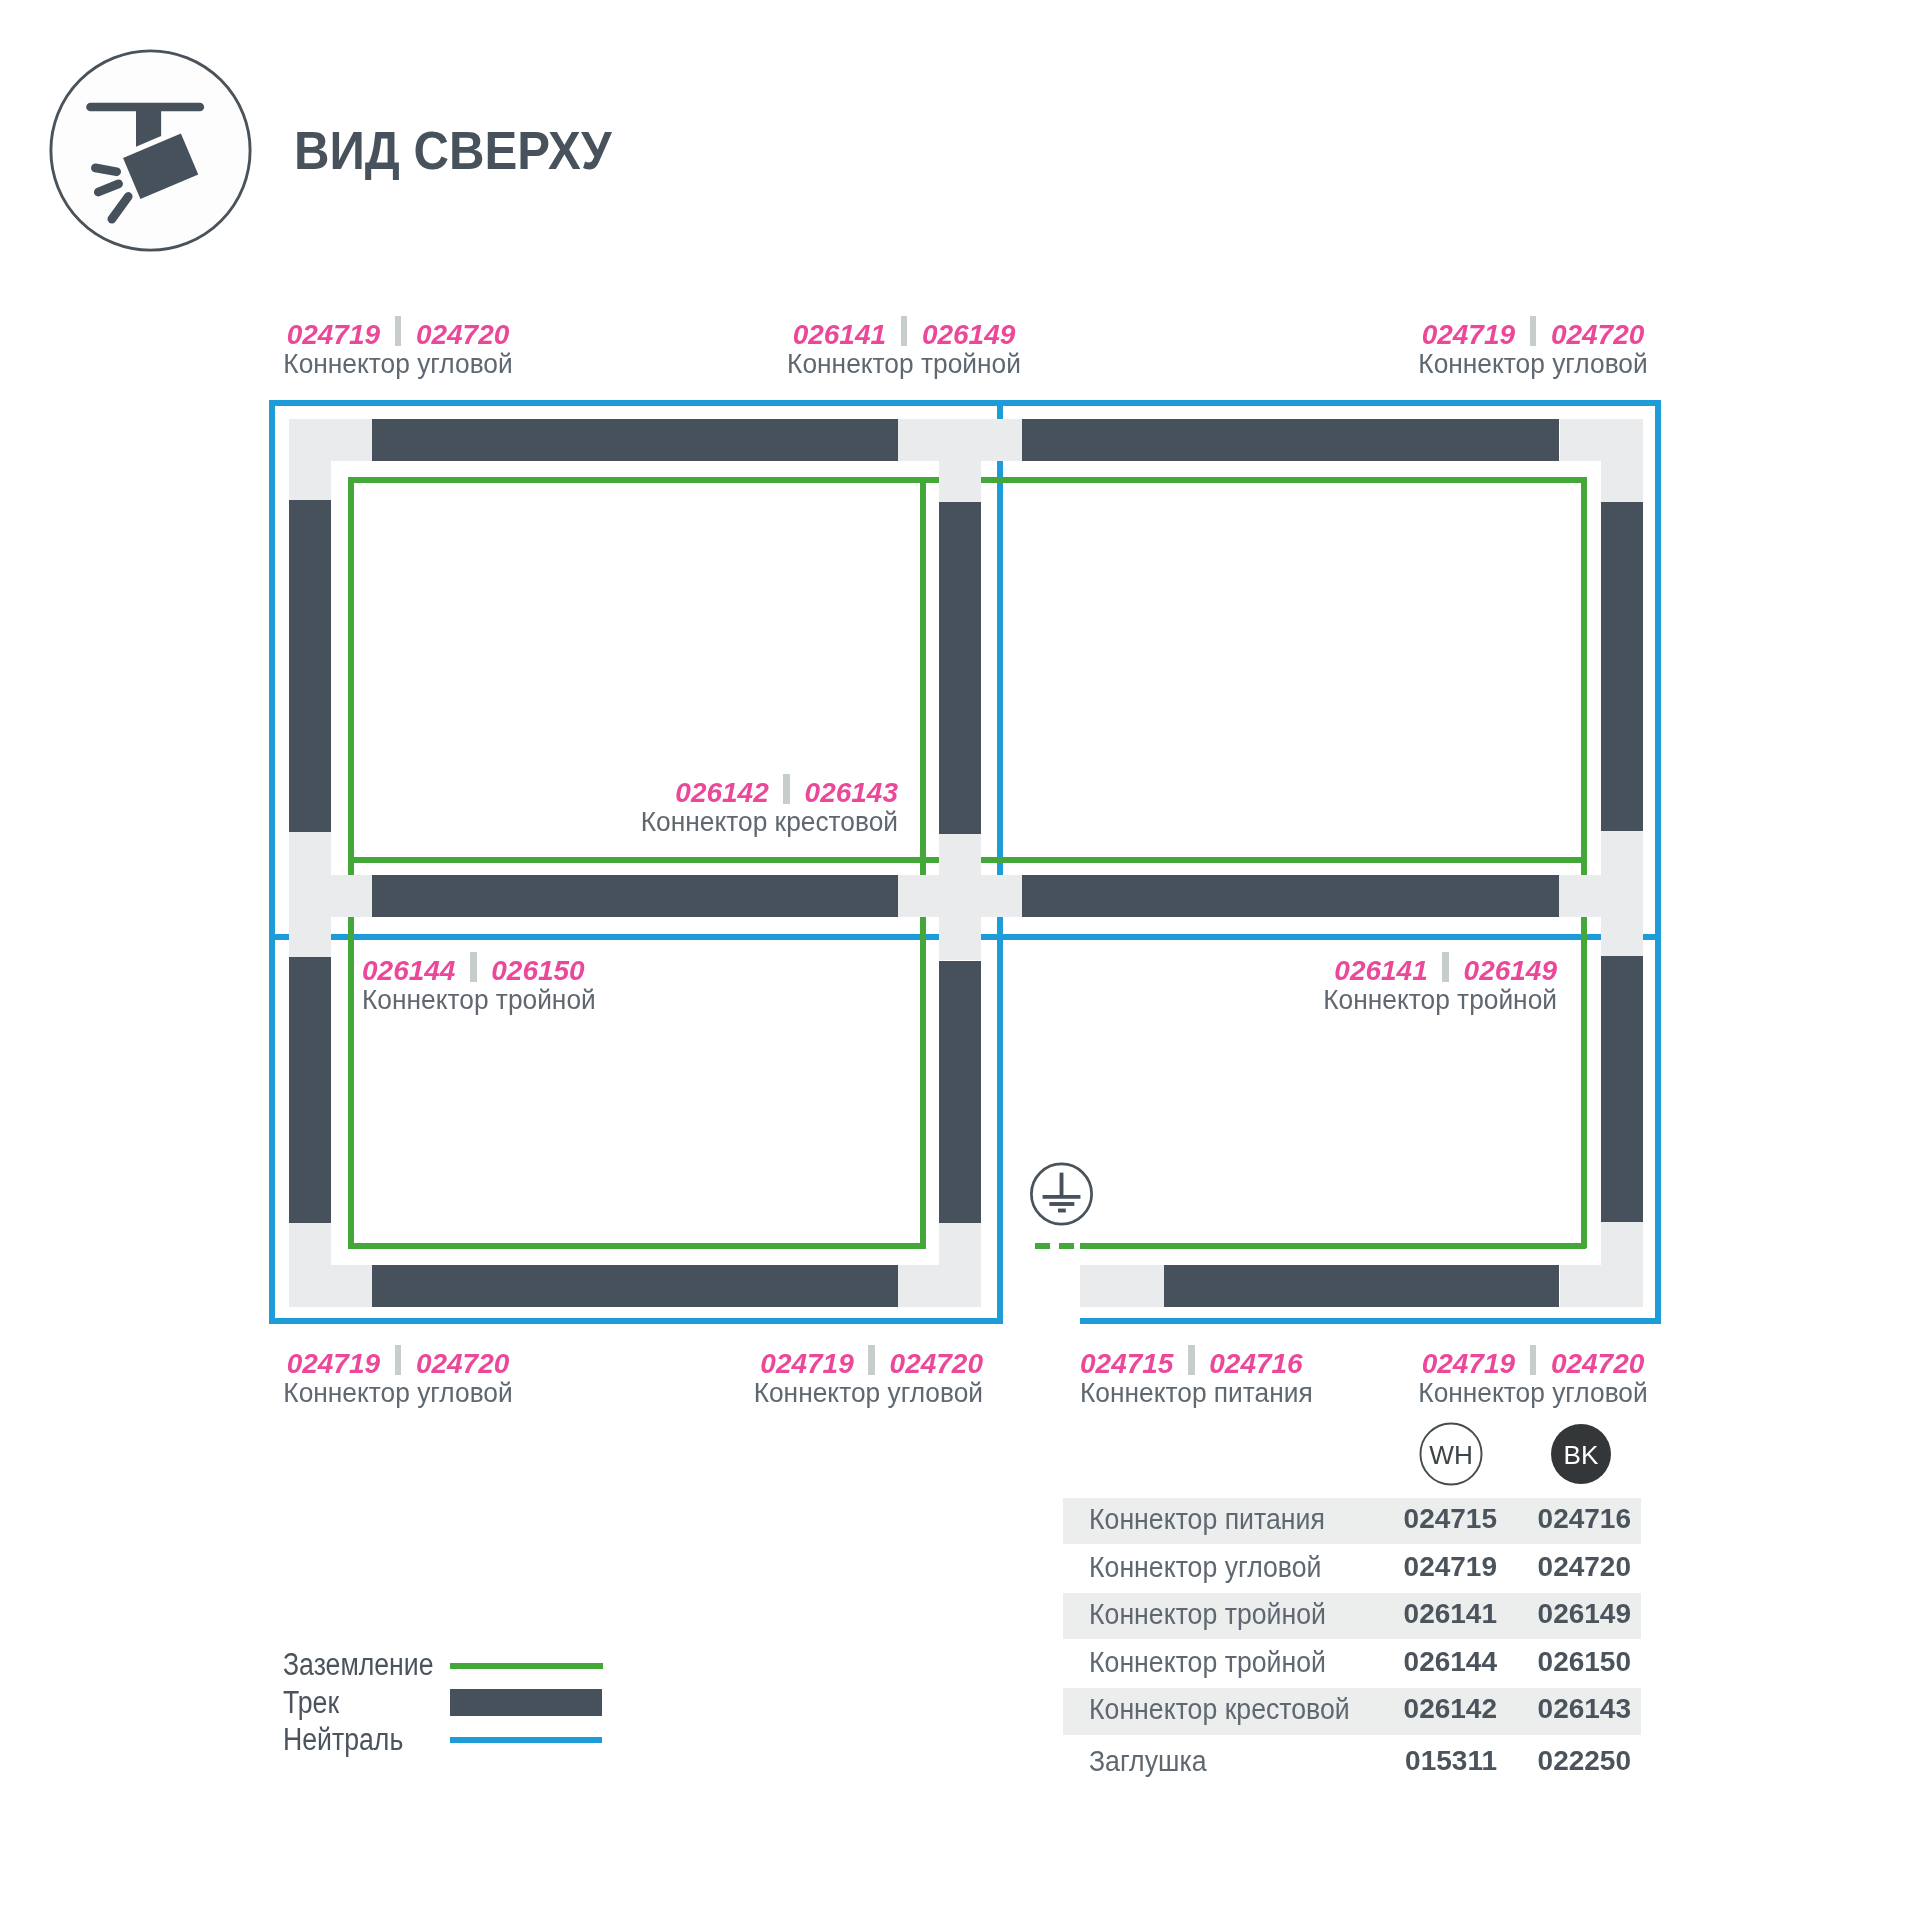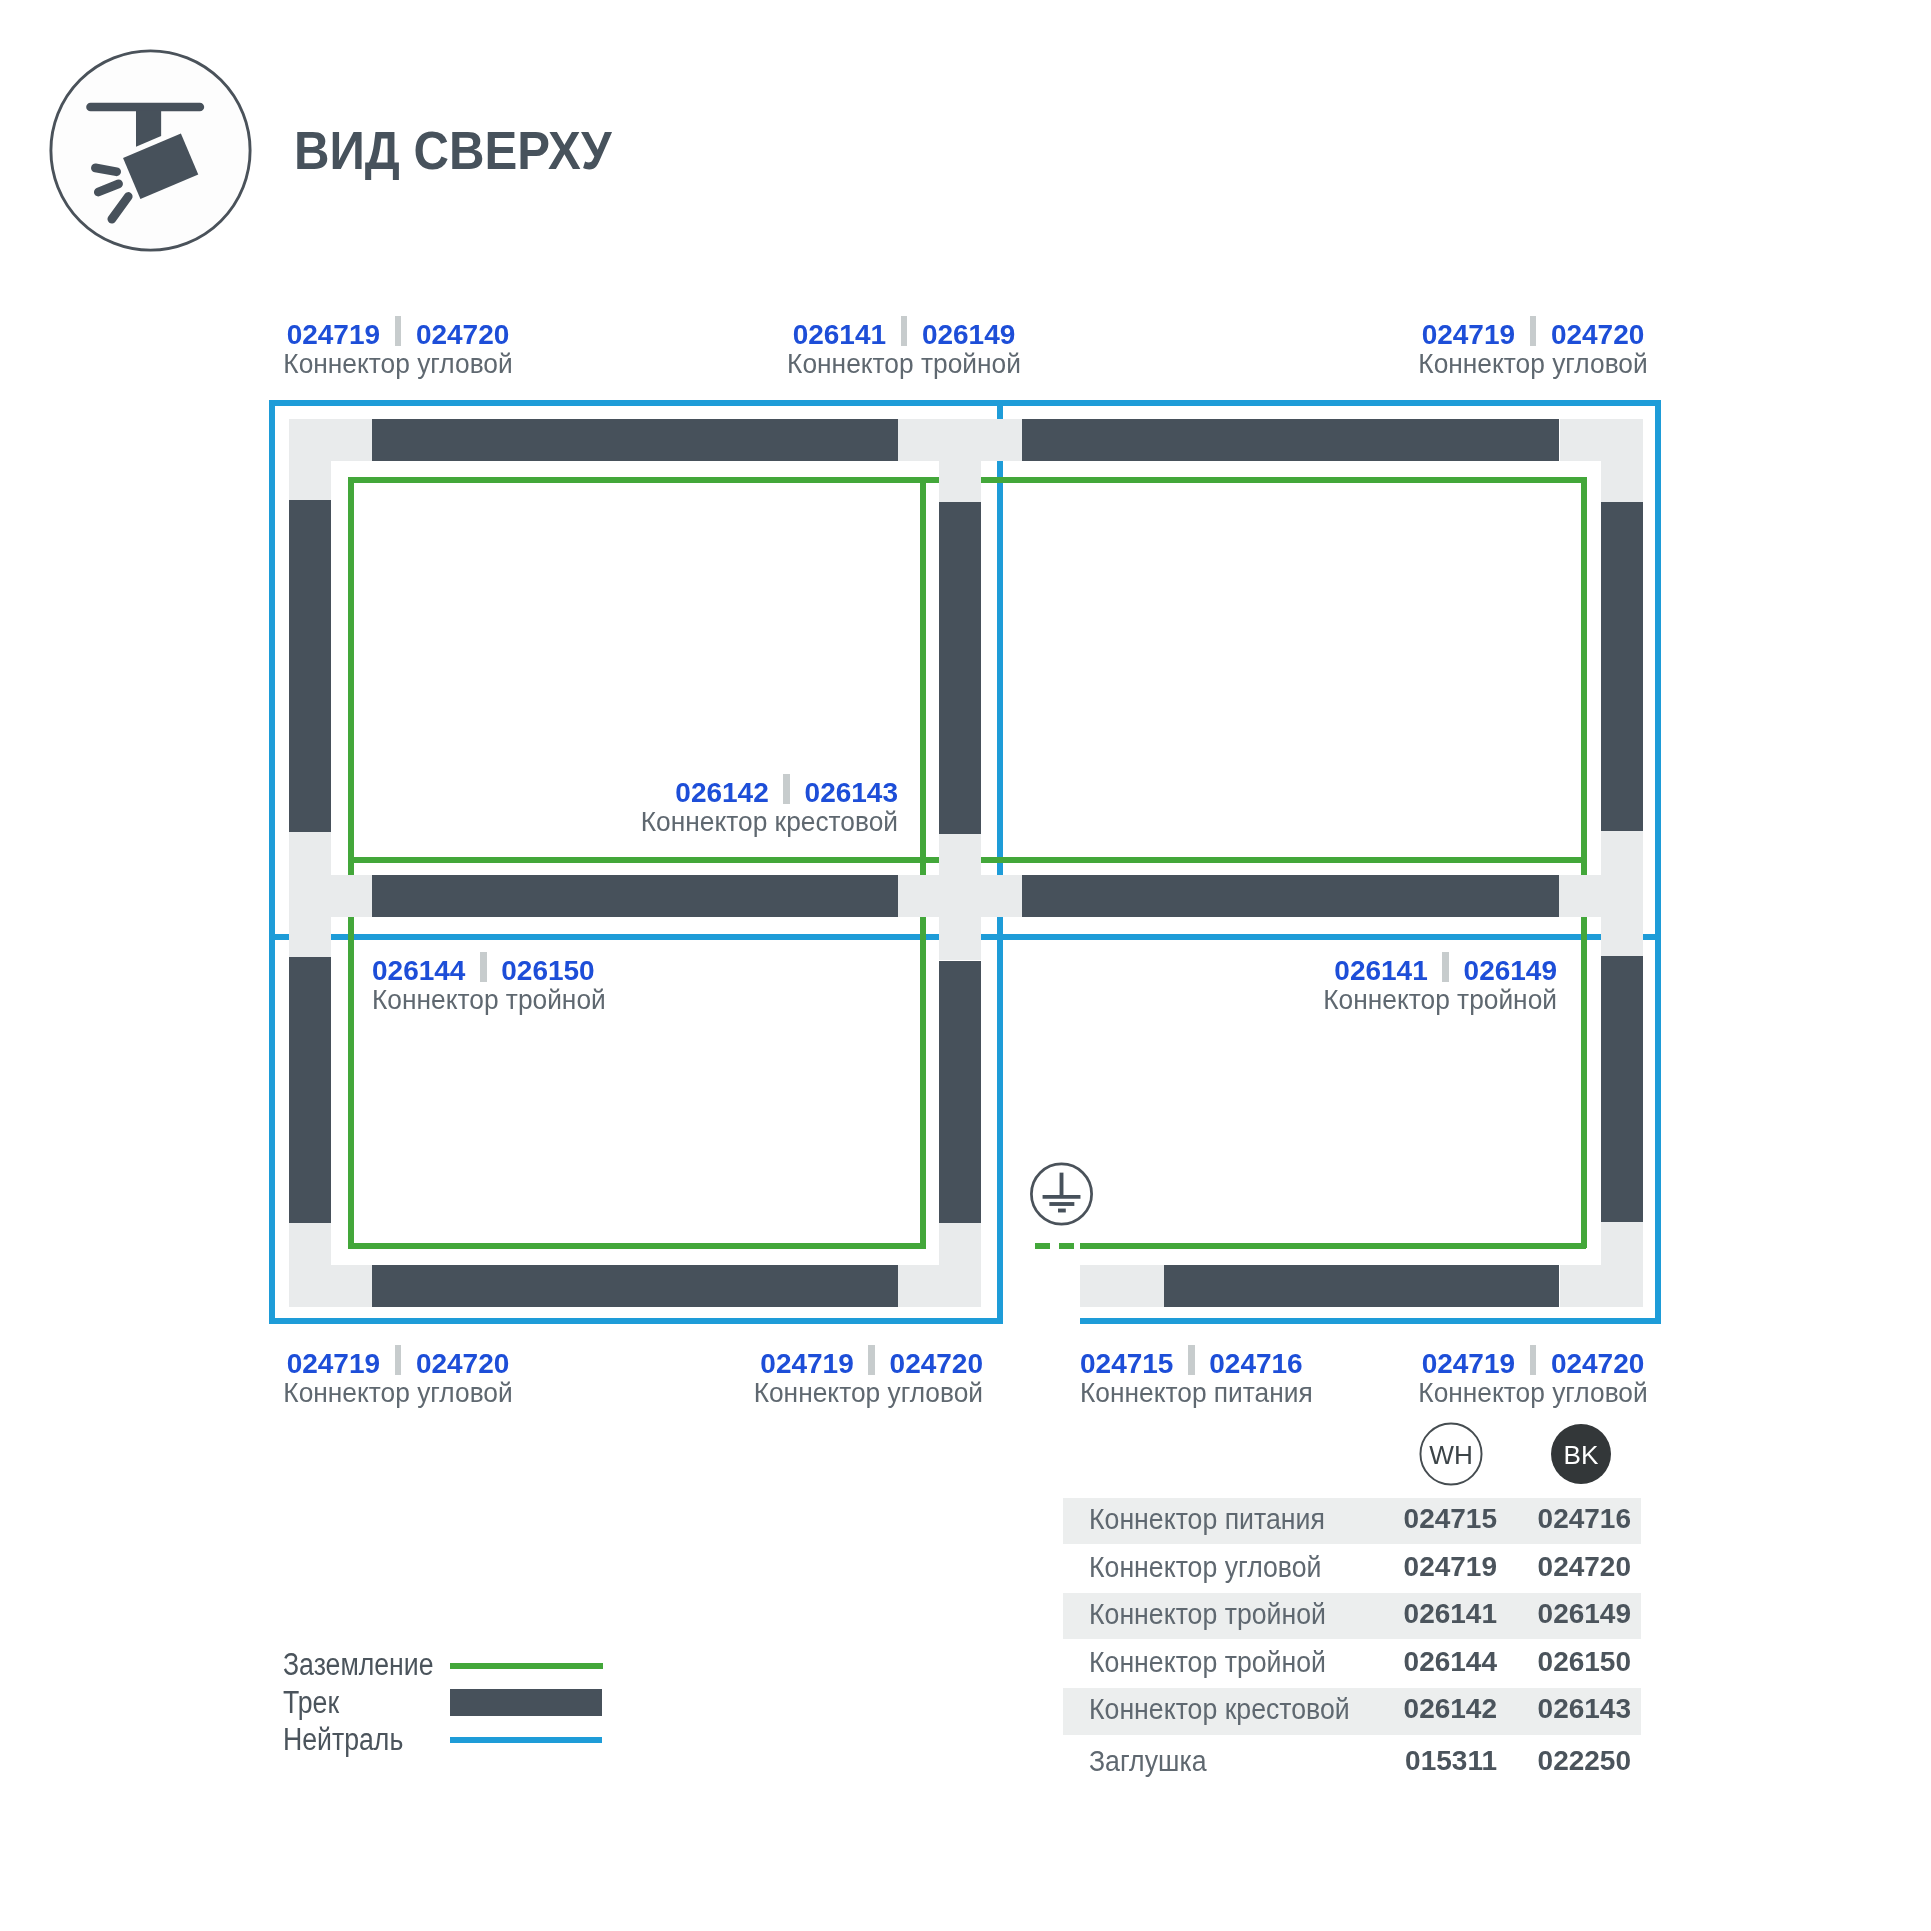--- a/index.html
+++ b/index.html
@@ -4,21 +4,21 @@
 <style>
 html,body{margin:0;padding:0;background:#fff;}
 #page{position:relative;width:1920px;height:1931px;background:#ffffff;overflow:hidden;
   font-family:"Liberation Sans", sans-serif;}
 .r{position:absolute;}
 .blue{background:#1e9cd8;}
 .green{background:#43a73a;}
 .gray{background:#e9ebec;}
 .dark{background:#47515b;}
 .lbl{position:absolute;width:386px;font-size:28px;line-height:29.4px;}
-.num{font-weight:bold;color:#1d4ed8;white-space:nowrap;}
+.num{font-weight:bold;color:#ec4899;white-space:nowrap;font-style:italic;}
 .nam{color:#5f6870;white-space:nowrap;}
 .sxl{transform:scaleX(0.94);transform-origin:0 50%;}
 .sxr{transform:scaleX(0.94);transform-origin:100% 50%;}
 .sxc{transform:scaleX(0.94);transform-origin:50% 50%;}
 .sep{display:inline-block;width:6.8px;height:30px;background:#c7cccd;margin:0 14.5px;vertical-align:-2.4px;}
 .tc{text-align:center;}
 .tr{text-align:right;}
 .tnum{position:absolute;width:126px;font-weight:bold;color:#4b545c;font-size:28px;line-height:28px;text-align:right;}
 .tnam{position:absolute;font-size:29px;line-height:29px;color:#5f6870;white-space:nowrap;transform:scaleX(0.92);transform-origin:0 50%;}
 .leg{position:absolute;font-size:31px;line-height:31px;color:#4b545c;white-space:nowrap;transform:scaleX(0.86);transform-origin:0 50%;}
@@ -147,21 +147,21 @@
 <div class="lbl tc" style="left:1340px;top:316px;">
   <div class="num">024719<span class="sep"></span>024720</div>
   <div class="nam sxc">Коннектор угловой</div>
 </div>
 
 <div class="lbl tr" style="left:512px;top:774px;">
   <div class="num">026142<span class="sep"></span>026143</div>
   <div class="nam sxr">Коннектор крестовой</div>
 </div>
 
-<div class="lbl" style="left:372px;top:952px;">
+<div class="lbl" style="left:362px;top:952px;">
   <div class="num">026144<span class="sep"></span>026150</div>
   <div class="nam sxl">Коннектор тройной</div>
 </div>
 
 <div class="lbl tr" style="left:1171px;top:952px;">
   <div class="num">026141<span class="sep"></span>026149</div>
   <div class="nam sxr">Коннектор тройной</div>
 </div>
 
 <div class="lbl tc" style="left:205px;top:1345px;">

